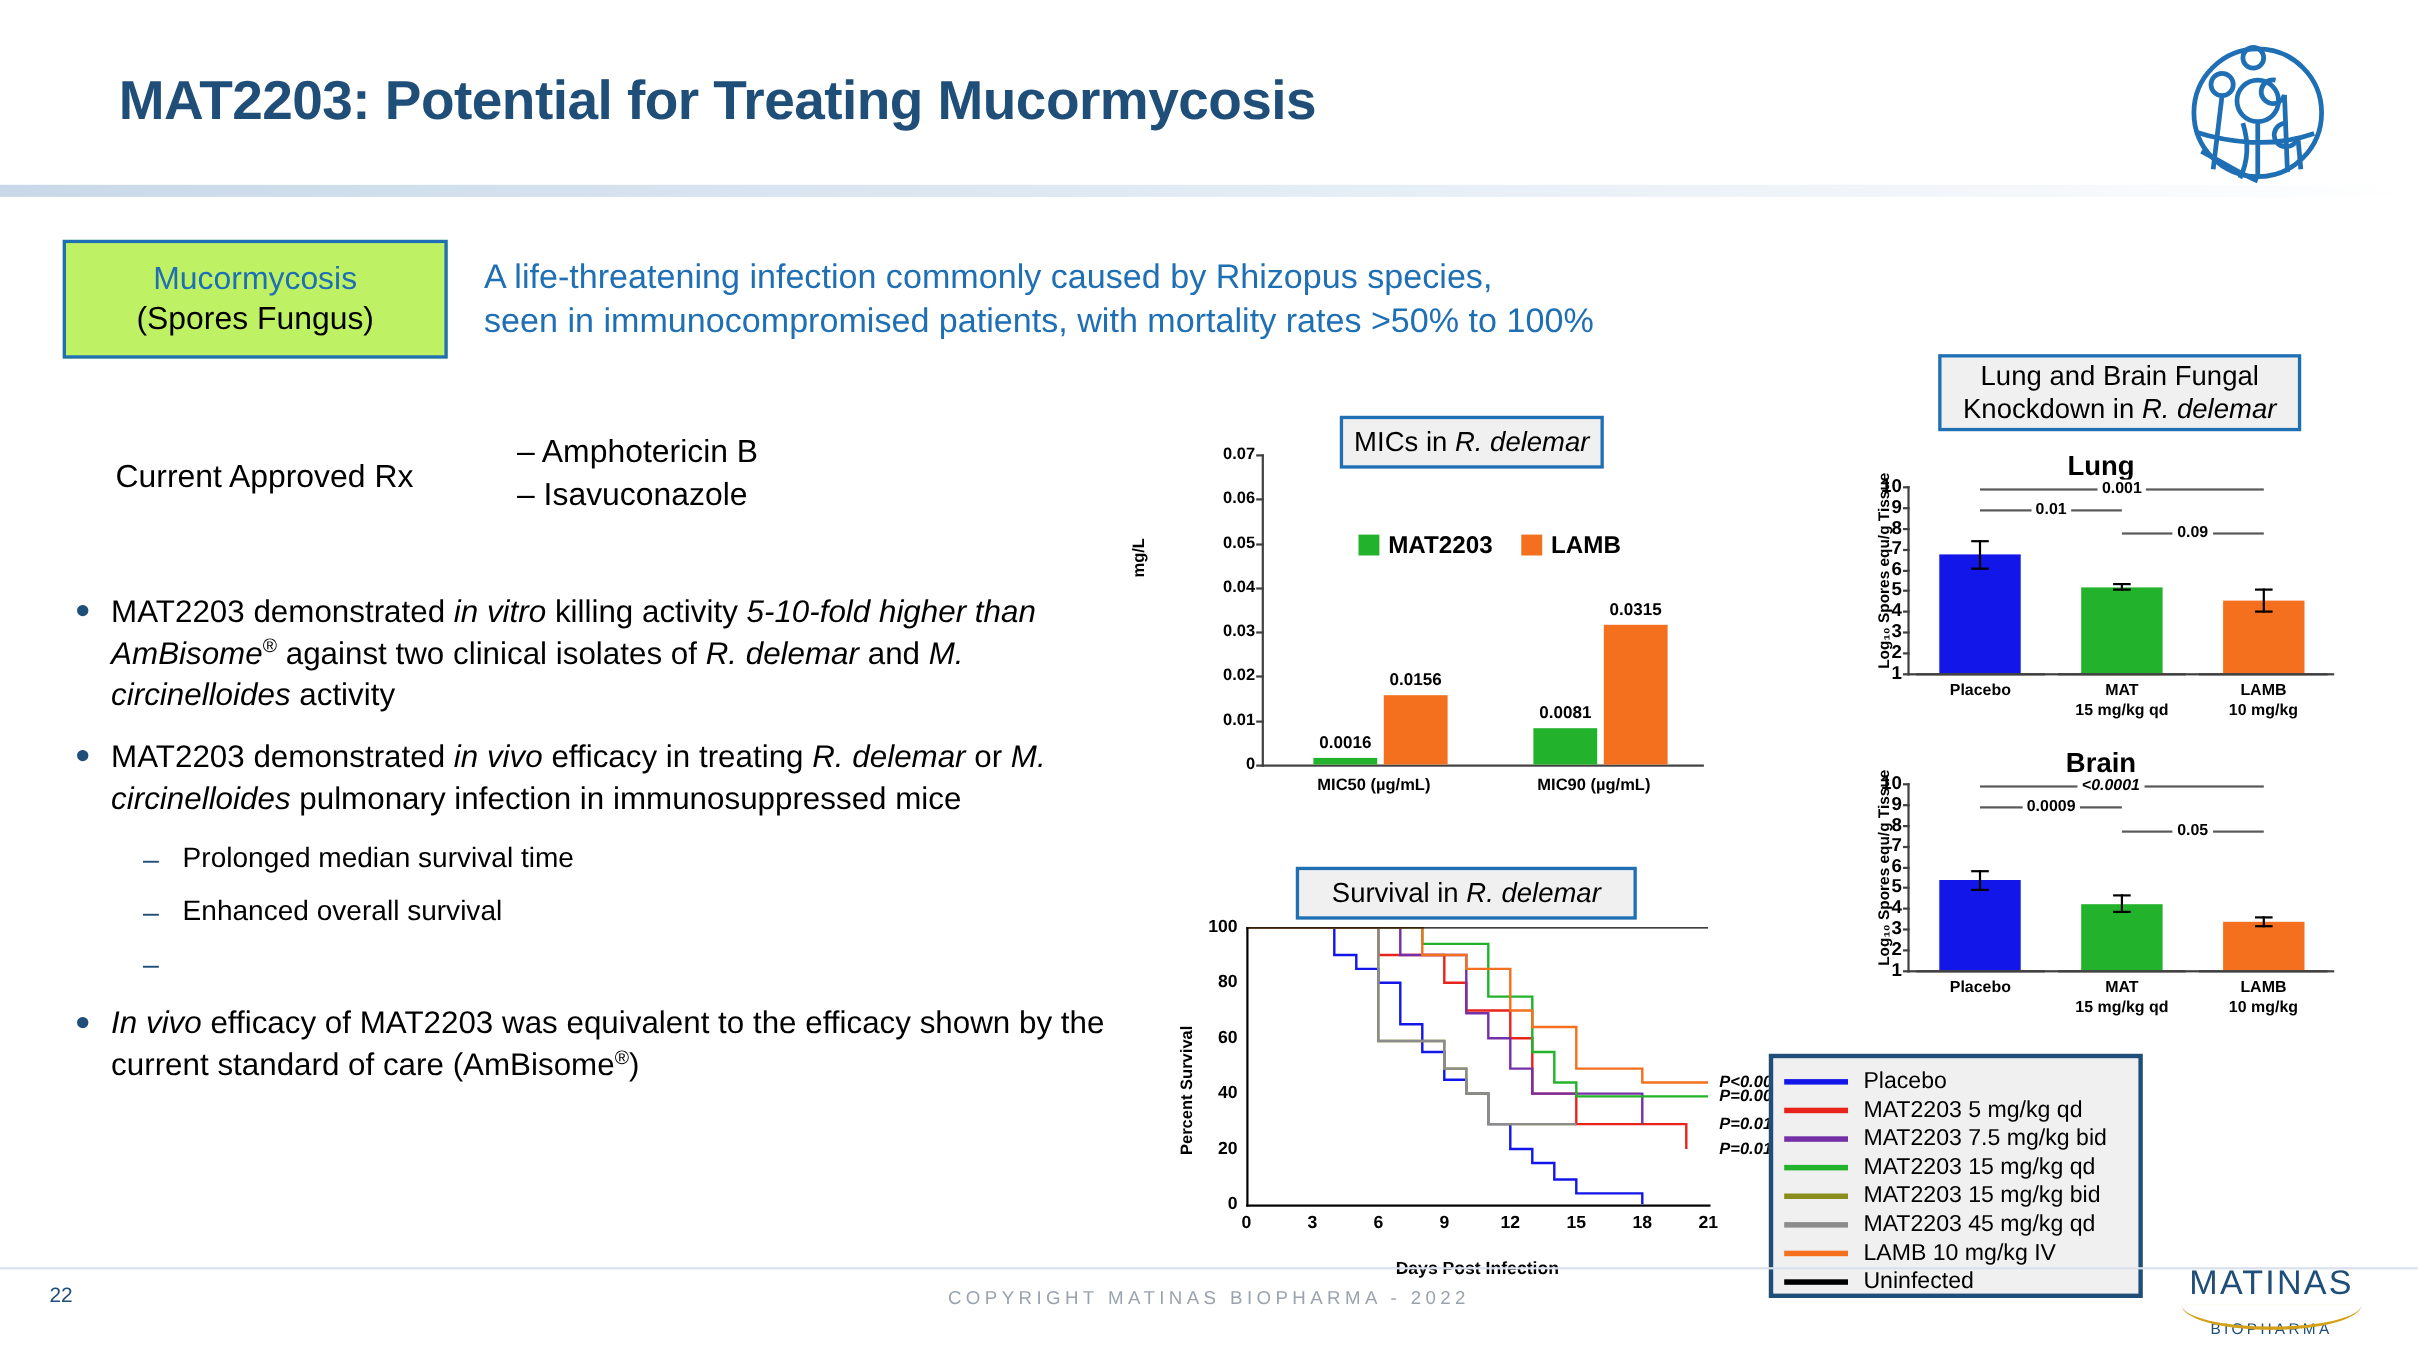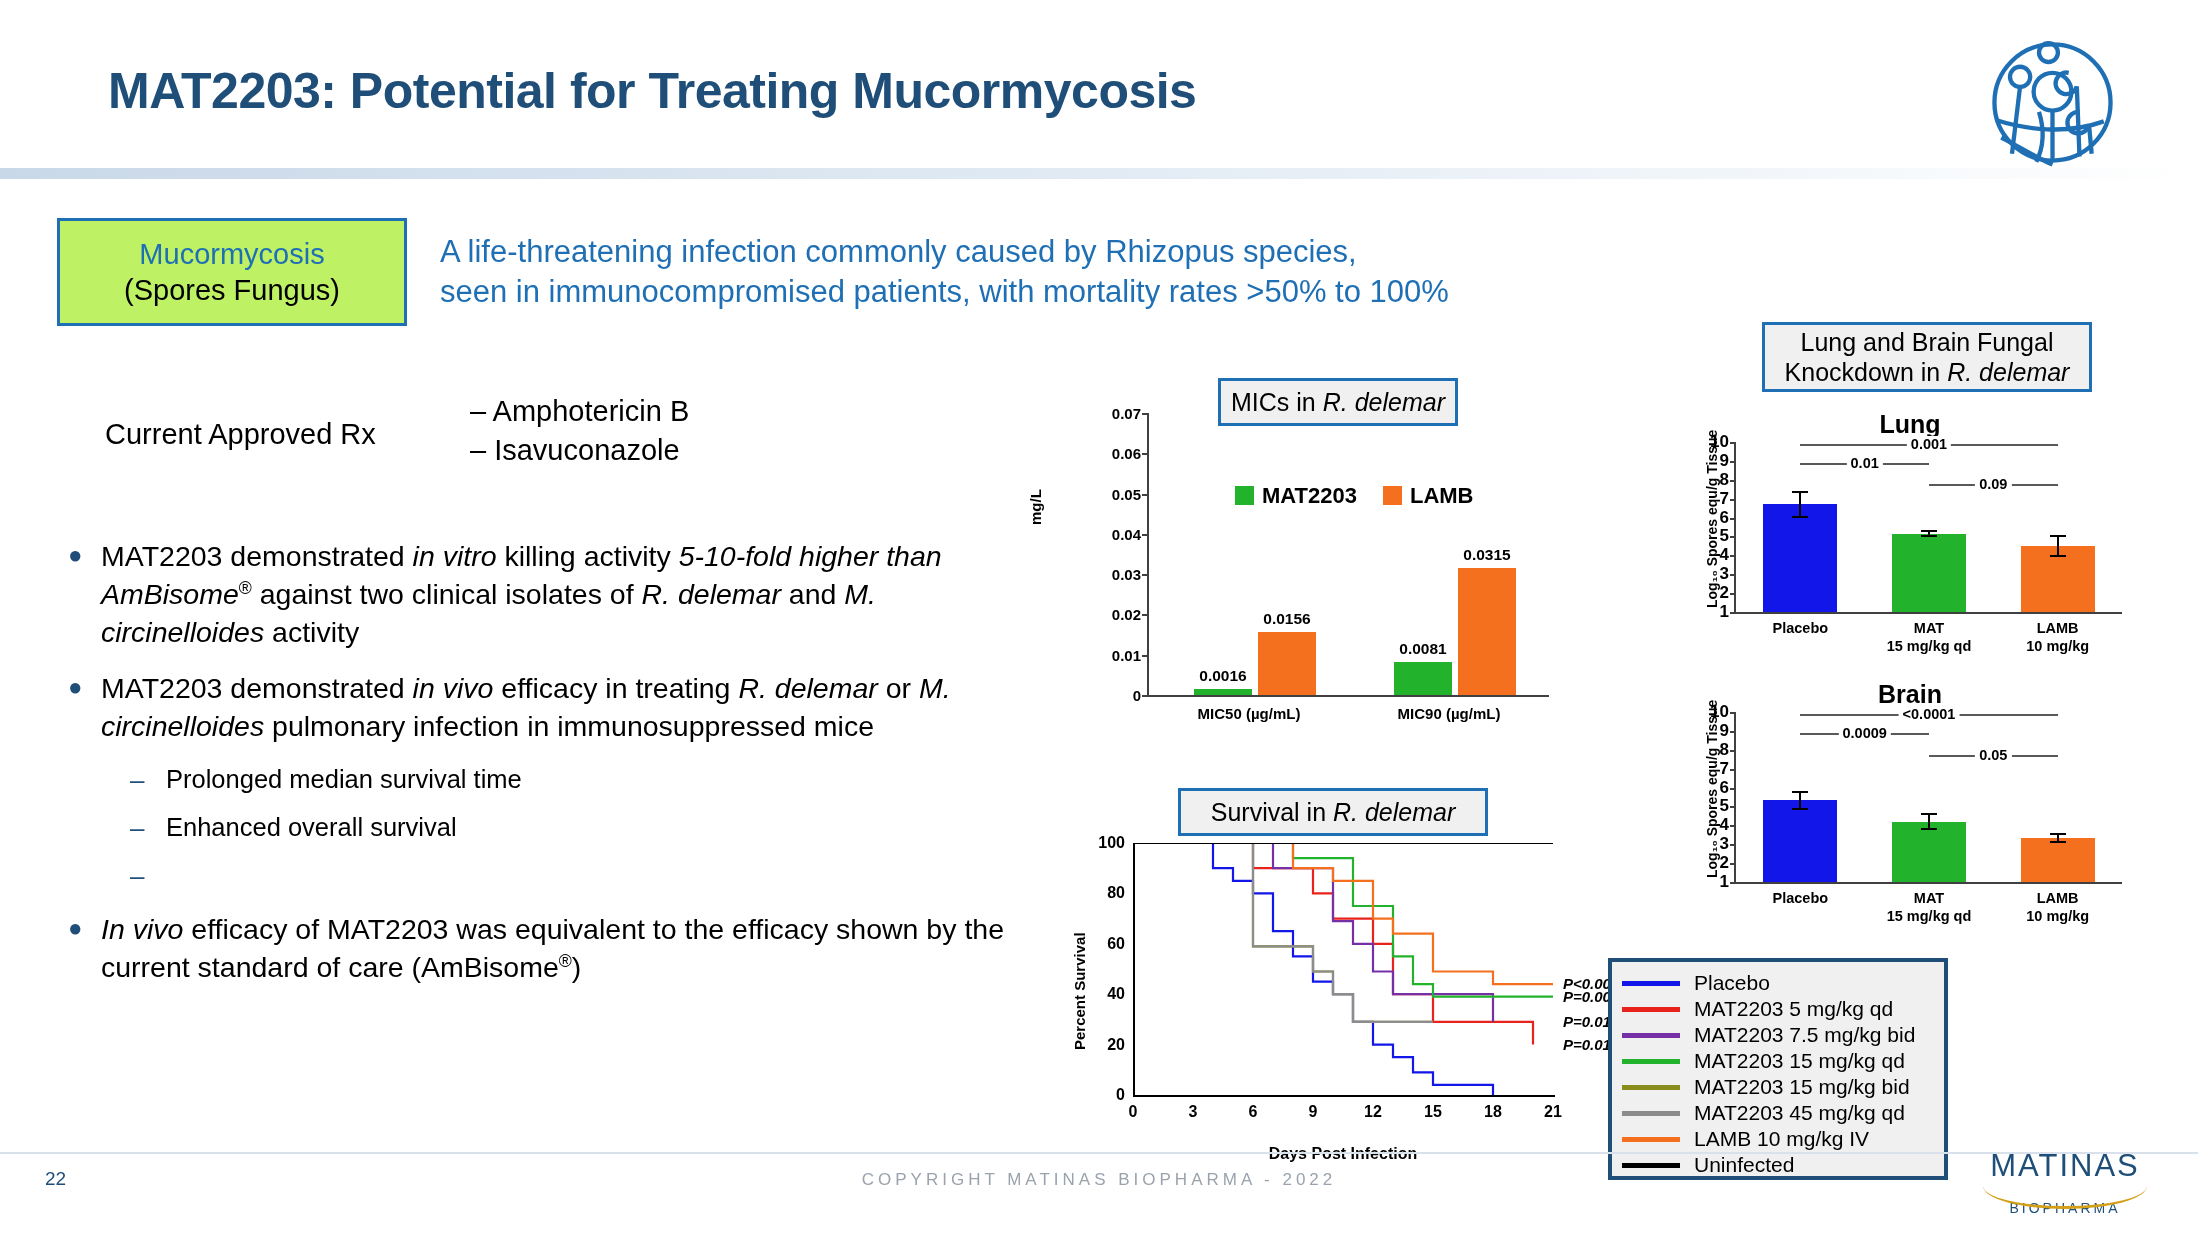--- a/index.html
+++ b/index.html
@@ -301,21 +301,21 @@
       <div class="axis-base" style="left: 6px; width: 116.667px; top: 170px;"></div>
       <div class="t-bar" style="left: 156px; width: 74px; height: 60.4444px; background: rgb(34, 178, 43);"></div>
       <div class="t-err" style="left: 192px; top: 101.056px; height: 17px;"></div>
       <div class="t-cat" style="left: 193px;"><span>MAT</span><br><span>15 mg/kg qd</span></div>
       <div class="axis-base" style="left: 134.667px; width: 116.667px; top: 170px;"></div>
       <div class="t-bar" style="left: 284.667px; width: 74px; height: 43.8222px; background: rgb(244, 112, 31);"></div>
       <div class="t-err" style="left: 320.667px; top: 121.456px; height: 9.44444px;"></div>
       <div class="t-cat" style="left: 321.667px;"><span>LAMB</span><br><span>10 mg/kg</span></div>
       <div class="axis-base" style="left: 263.333px; width: 116.667px; top: 170px;"></div>
       <div class="sig" style="left: 64.3333px; width: 257.333px; top: 1.88889px;"></div>
-      <div class="sig-label" style="left: 193px; top: 1.88889px;">&lt;0.0001</div>
+      <div class="sig-label" style="left: 183px; top: 1.88889px; font-style: italic;">&lt;0.0001</div>
       <div class="sig" style="left: 64.3333px; width: 128.667px; top: 20.7778px;"></div>
       <div class="sig-label" style="left: 128.667px; top: 20.7778px;">0.0009</div>
       <div class="sig" style="left: 193px; width: 128.667px; top: 43.4444px;"></div>
       <div class="sig-label" style="left: 257.333px; top: 43.4444px;">0.05</div>
     </div>
     <div class="tissue-ylabel" style="left: 14px; top: 198px;">Log₁₀ Spores equ/g Tissue</div>
   </div>
 
 <div class="chart-title-box" style="left:1178px;top:788px;width:310px;height:48px;">
   <span><span>Survival in </span><i>R. delemar</i></span>

